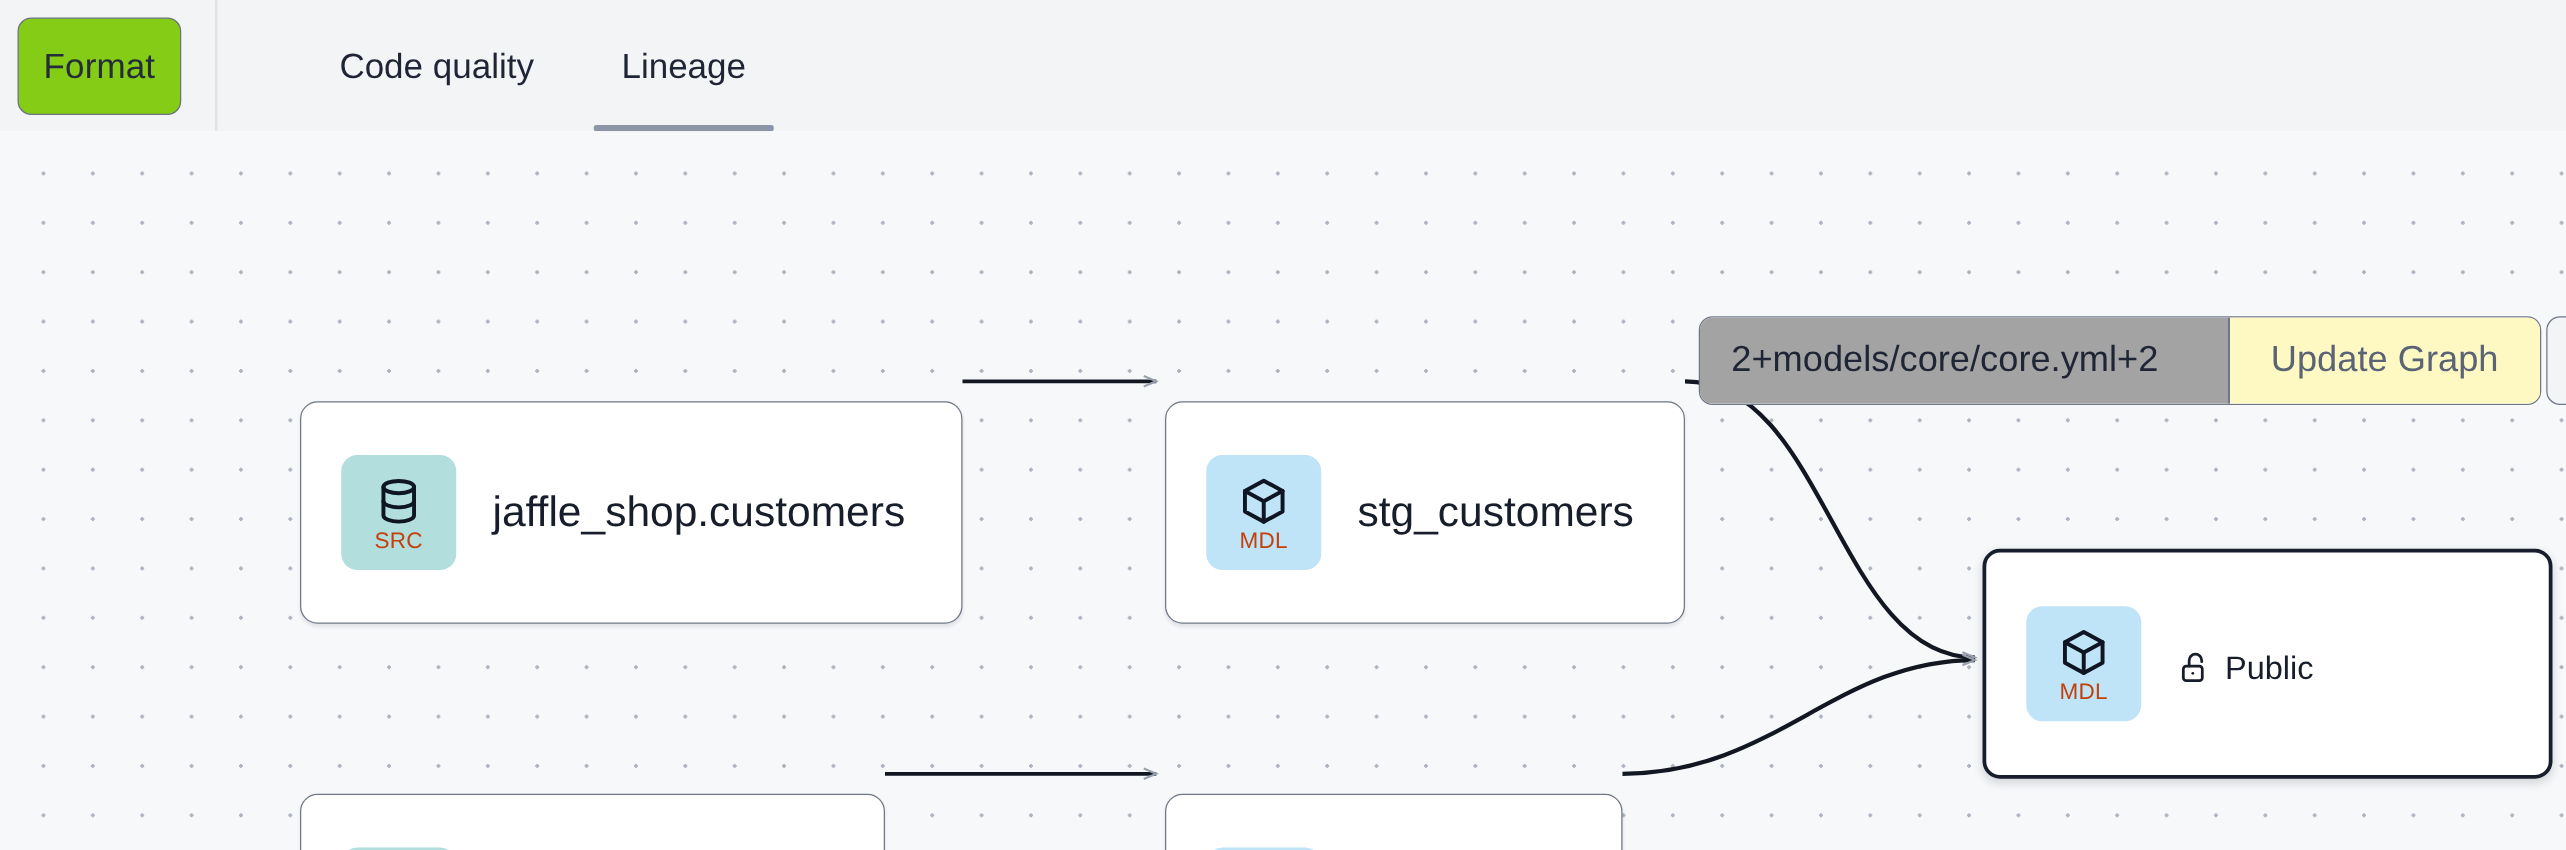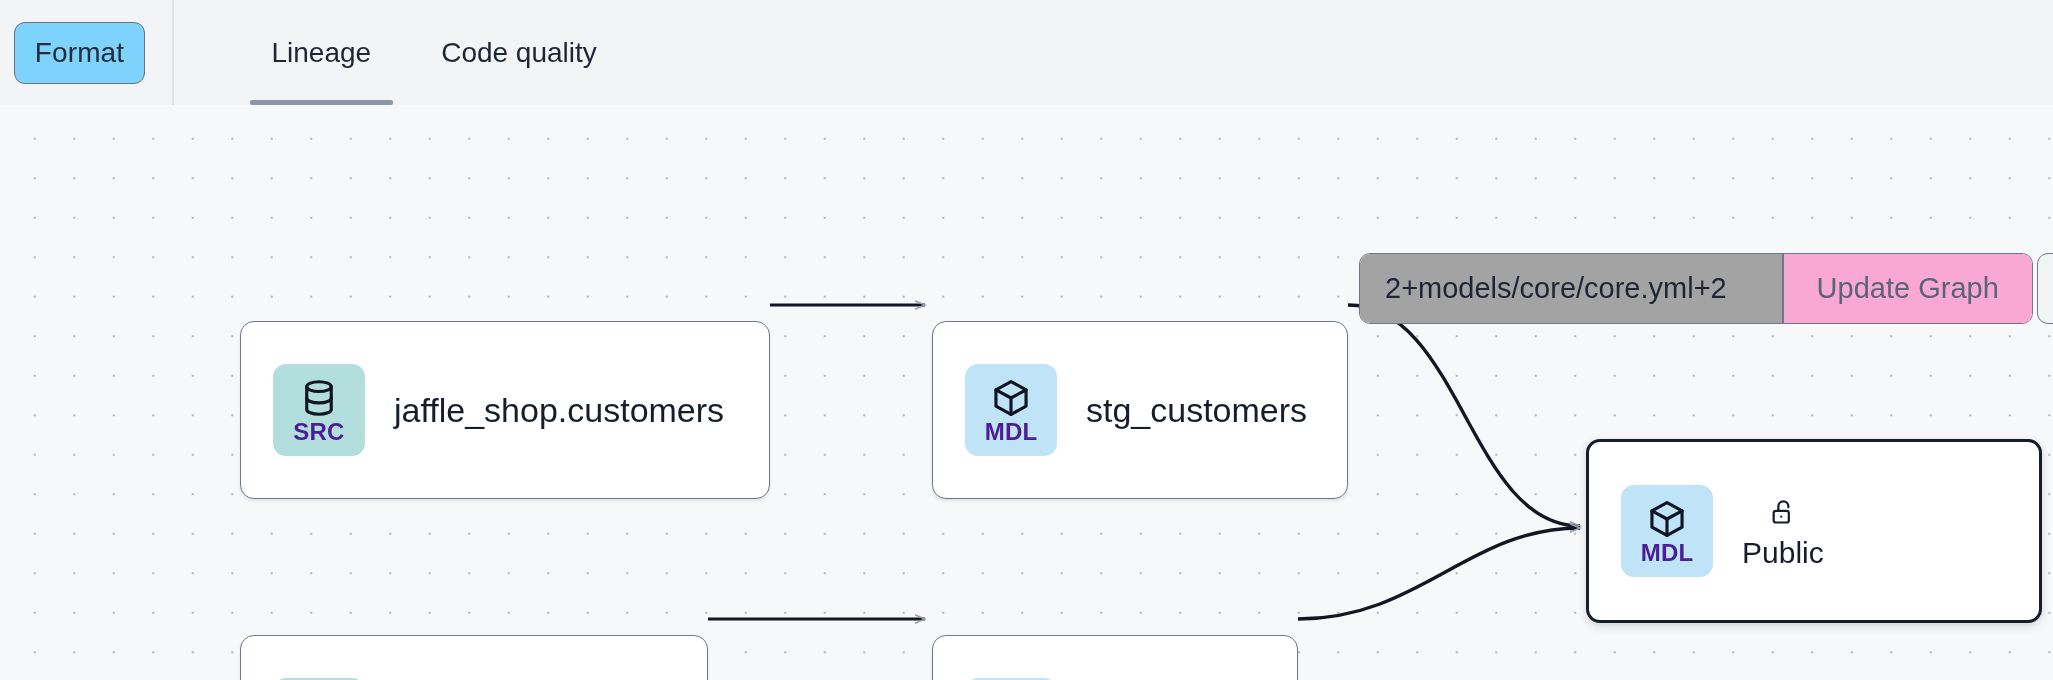--- a/index.html
+++ b/index.html
@@ -34,22 +34,22 @@
     width: 172px;
     height: 105px;
     display: flex;
     align-items: center;
     padding-left: 14px;
     flex: 0 0 auto;
   }
 
   .format-button {
     width: 131px;
-    height: 62px;
-    background: #7dd3fc;
+    height: 78px;
+    background: #84cc16;
     border: 1.6px solid #6b7280;
     border-radius: 11px;
     color: #252c3b;
     font-size: 28px;
     display: flex;
     align-items: center;
     justify-content: center;
     cursor: pointer;
     letter-spacing: .1px;
   }
@@ -149,25 +149,24 @@
   .node-badge.mdl { background: #bfe3f7; }
 
   .node-badge .badge-icon {
     width: 42px;
     height: 42px;
     display: block;
     margin-bottom: 1px;
   }
 
   .node-badge .badge-text {
-    font-size: 24px;
-    color: #4c1d95;
+    font-size: 18px;
+    color: #c2410c;
     line-height: 1;
     letter-spacing: .2px;
-    font-weight: bold;
   }
 
   .node-body {
     display: flex;
     flex-direction: column;
     margin-left: 29px;
     padding-right: 24px;
   }
 
   .node-title {
@@ -175,23 +174,22 @@
     color: #171d2b;
     line-height: 1.18;
     white-space: nowrap;
   }
 
   .node-sub {
     display: flex;
     align-items: center;
     gap: 10px;
     margin-top: 6px;
-    font-size: 30px;
+    font-size: 26px;
     color: #171d2b;
-    flex-direction: column;
   }
 
   .node-sub .lock-icon { width: 28px; height: 28px; display: block; }
 
   
   #node-src-customers { left: 240px; top: 216px; width: 530px; height: 178px; }
   #node-src-orders    { left: 240px; top: 530px; width: 468px; height: 178px; }
   #node-stg-customers { left: 932px; top: 216px; width: 416px; height: 178px; }
   #node-stg-orders    { left: 932px; top: 530px; width: 366px; height: 178px; }
   #node-fct-orders    { left: 1586px; top: 334px; width: 456px; height: 184px; }
@@ -218,21 +216,21 @@
     background: #a3a3a3;
     font-family: "Liberation Sans", sans-serif;
     font-size: 29px;
     color: #1f2534;
     padding: 0 25px;
   }
 
   .graph-divider { width: 1.6px; background: #6f7788; }
 
   .update-graph-button {
-    background: #f9a8d4;
+    background: #fef9c3;
     border: none;
     font-family: "Liberation Sans", sans-serif;
     font-size: 29px;
     color: #5b6475;
     padding: 0 33px;
     cursor: pointer;
     white-space: nowrap;
   }
 
   
@@ -255,27 +253,27 @@
 
   <div class="topbar">
 
     <div class="format-zone">
       <button class="format-button">Format</button>
     </div>
 
     <div class="topbar-divider"></div>
 
     <div class="tabs">
+      <div class="tab">
+        <span>Code quality</span>
+
+      </div>
       <div class="tab active">
         <span>Lineage</span>
         <span class="tab-underline"></span>
-      </div>
-      <div class="tab">
-        <span>Code quality</span>
-
       </div>
     </div>
   </div>
 
   <div class="canvas">
 
     <svg class="edges-svg" viewBox="0 0 2053 575" xmlns="http://www.w3.org/2000/svg">
       <defs>
         <marker id="arrow" markerWidth="13" markerHeight="13" refX="11" refY="5.2" orient="auto" markerUnits="userSpaceOnUse">
           <path d="M1,1 L11,5.2 L1,9.4" fill="none" stroke="#9aa1ae" stroke-width="1.7"></path>

